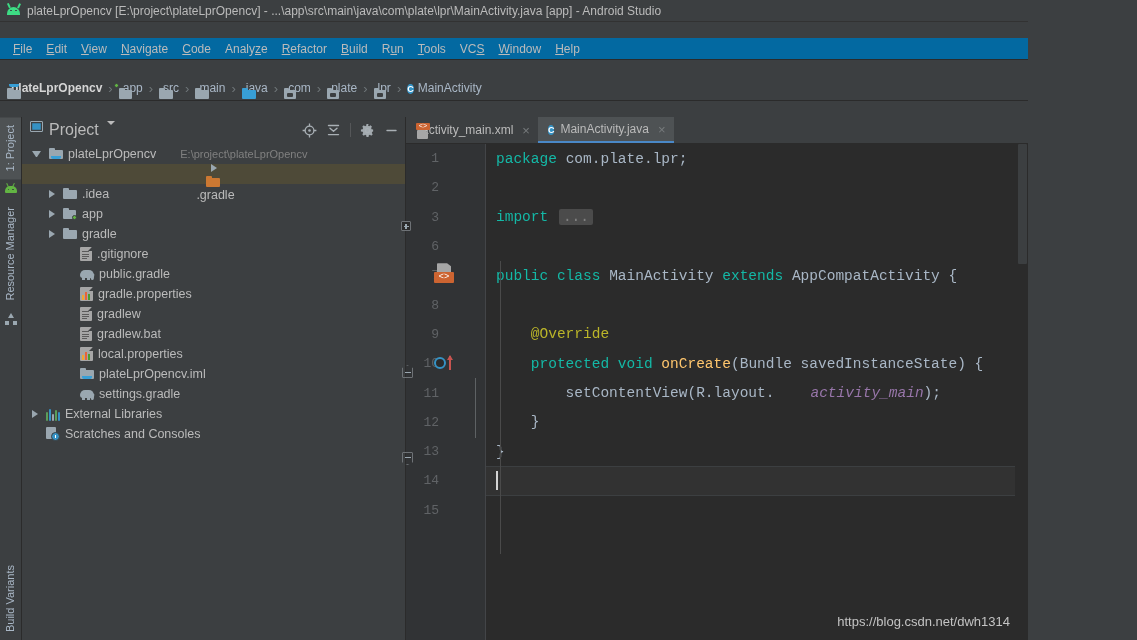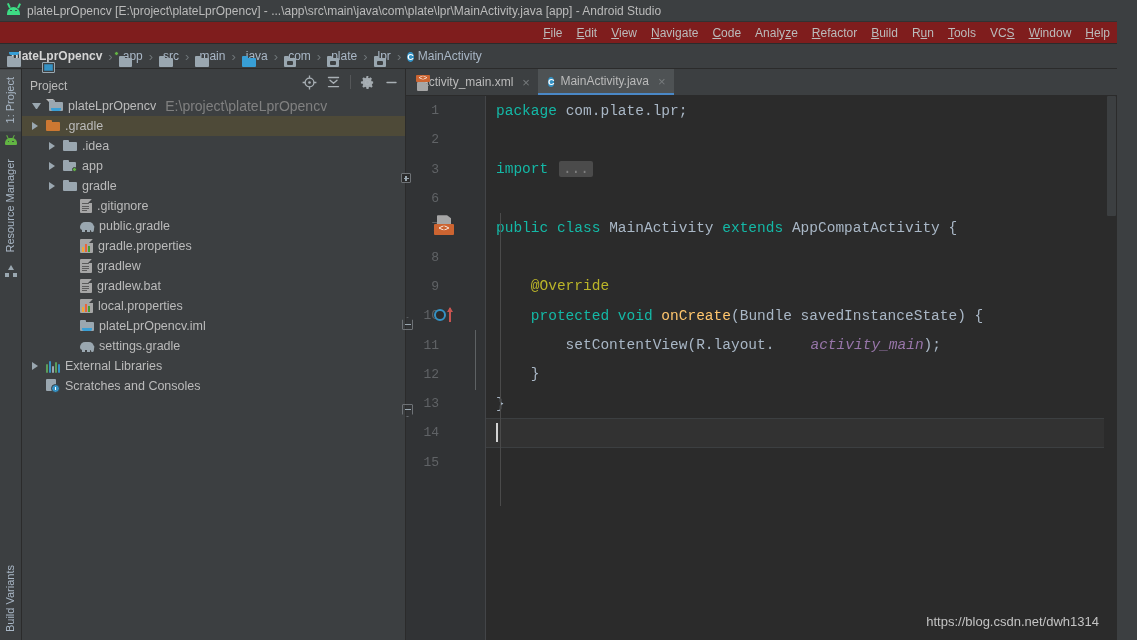--- a/index.html
+++ b/index.html
@@ -7,23 +7,23 @@
   html, body {
     margin: 0; padding: 0;
     width: 1137px; height: 640px;
     overflow: hidden;
     background: #3c3f41;
     font-family: "Liberation Sans", sans-serif;
     -webkit-font-smoothing: antialiased;
   }
   #app {
     position: relative;
-    width: 1117px; height: 640px;
+    width: 1028px; height: 640px;
     background: #3c3f41;
-    display: flex; flex-direction: column;
+    display: flex; flex-direction: column; gap: 16px;
   }
 
   
   .titlebar {
     height: 22px; flex: 0 0 22px;
     background: #3c3f41;
     display: flex; align-items: center;
     padding-left: 6px;
     border-bottom: 1px solid #323232;
   }
@@ -51,25 +51,24 @@
   .as-logo .eye-l { left: 4px; }
   .as-logo .eye-r { right: 4px; }
   .title-text {
     color: #bbbbbb; font-size: 12px;
     white-space: nowrap; overflow: hidden;
   }
 
   
   .menubar {
     height: 22px; flex: 0 0 22px;
-    background: #7f1d1d;
+    background: #0369a1;
     display: flex; align-items: center;
     padding-left: 6px;
     border-bottom: 1px solid #2b2b2b;
-    justify-content: flex-end;
   }
   .menu-item {
     color: #bbbbbb; font-size: 12px;
     padding: 2px 7px; cursor: default;
     white-space: nowrap;
   }
   .menu-item u { text-decoration: underline; }
 
   
   .navbar {
@@ -227,22 +226,22 @@
     border-right: 1px solid #2b2b2b;
     min-height: 0;
   }
   .panel-header {
     height: 26px; flex: 0 0 26px;
     display: flex; align-items: center;
     padding: 0 6px 0 8px;
     background: #3c3f41;
   }
   .panel-title {
-    color: #bbbbbb; font-size: 12px;
-    display: flex; align-items: center; gap: 6px; flex-direction: column;
+    color: #bbbbbb; font-size: 16px;
+    display: flex; gap: 6px;
   }
   .panel-win-ico {
     width: 13px; height: 11px;
     border: 1.5px solid #9aa7b0; border-radius: 1px;
     background: #3592c4;
     box-shadow: inset 0 0 0 1.2px #3c3f41;
   }
   .caret-dn {
     width:0;height:0;
     border-left:4px solid transparent;
@@ -277,21 +276,21 @@
   .arrow.open {
     border-left: 4.5px solid transparent;
     border-right: 4.5px solid transparent;
     border-top: 6px solid #9aa7b0;
     border-bottom: 0;
     flex: 0 0 9px;
   }
   .arrow.blank { border: none; width: 6px; flex: 0 0 6px; }
   .ticon { margin-right: 5px; display: inline-flex; flex: 0 0 auto; }
   .tlabel { }
-  .tpath { color: #808080; font-size: 14px; margin-left: 9px; }
+  .tpath { color: #808080; font-size: 11px; margin-left: 24px; }
 
   
   .ico-file {
     width:12px; height:14px; position:relative;
     background:#a6a6a6; border-radius:1px;
   }
   .ico-file:after {
     content:""; position:absolute; right:0; top:0;
     border-left:4px solid transparent;
     border-bottom:4px solid #3c3f41;
@@ -703,21 +702,21 @@
             <span class="ticon">
               <span class="ico-iml">
                 <span class="ftab"></span>
                 <span class="fbody"></span>
                 <span class="band"></span>
               </span>
             </span>
             <span class="tlabel">plateLprOpencv</span>
             <span class="tpath">E:\project\plateLprOpencv</span>
           </div>
-          <div class="trow selected" style="padding-left: 10px;">
+          <div class="trow selected" style="padding-left: 10px; flex-direction: column;">
             <span class="arrow"></span>
             <span style="width: 4px; flex: 0 0 4px;"></span>
             <span class="ticon">
               <span class="ico-folder orange">
                 <span class="ftab"></span>
                 <span class="fbody"></span>
               </span>
             </span>
             <span class="tlabel">.gradle</span>
           </div>

